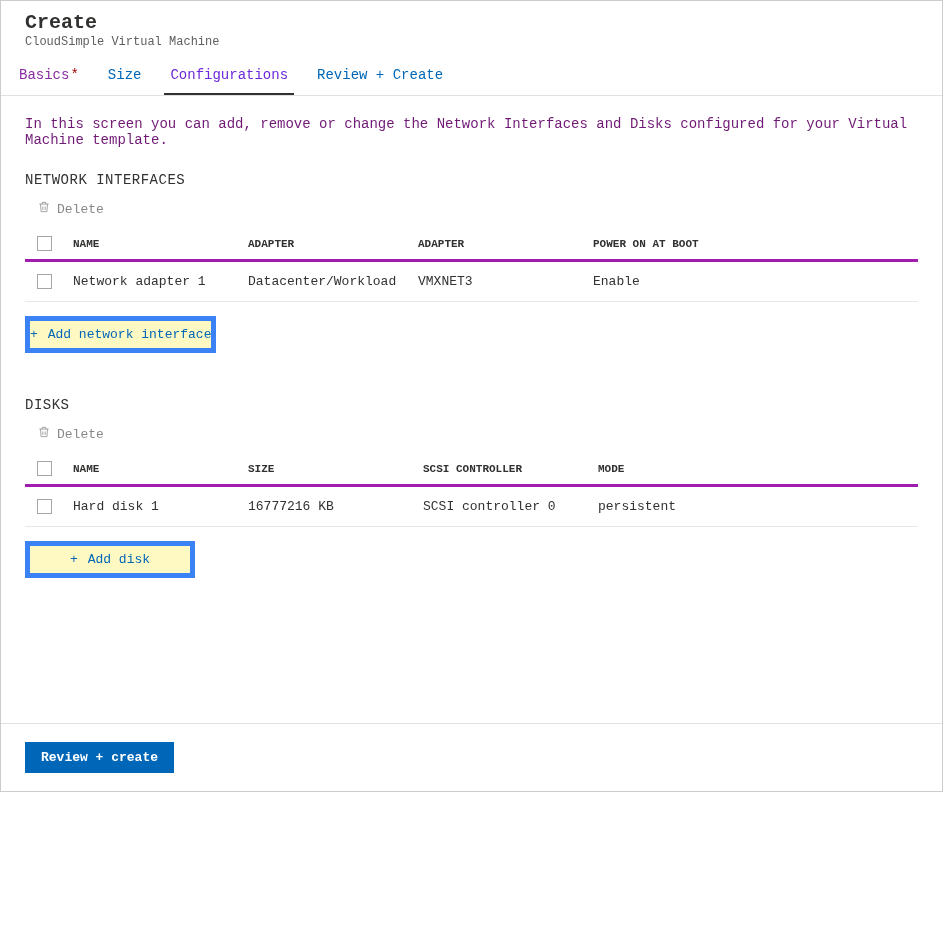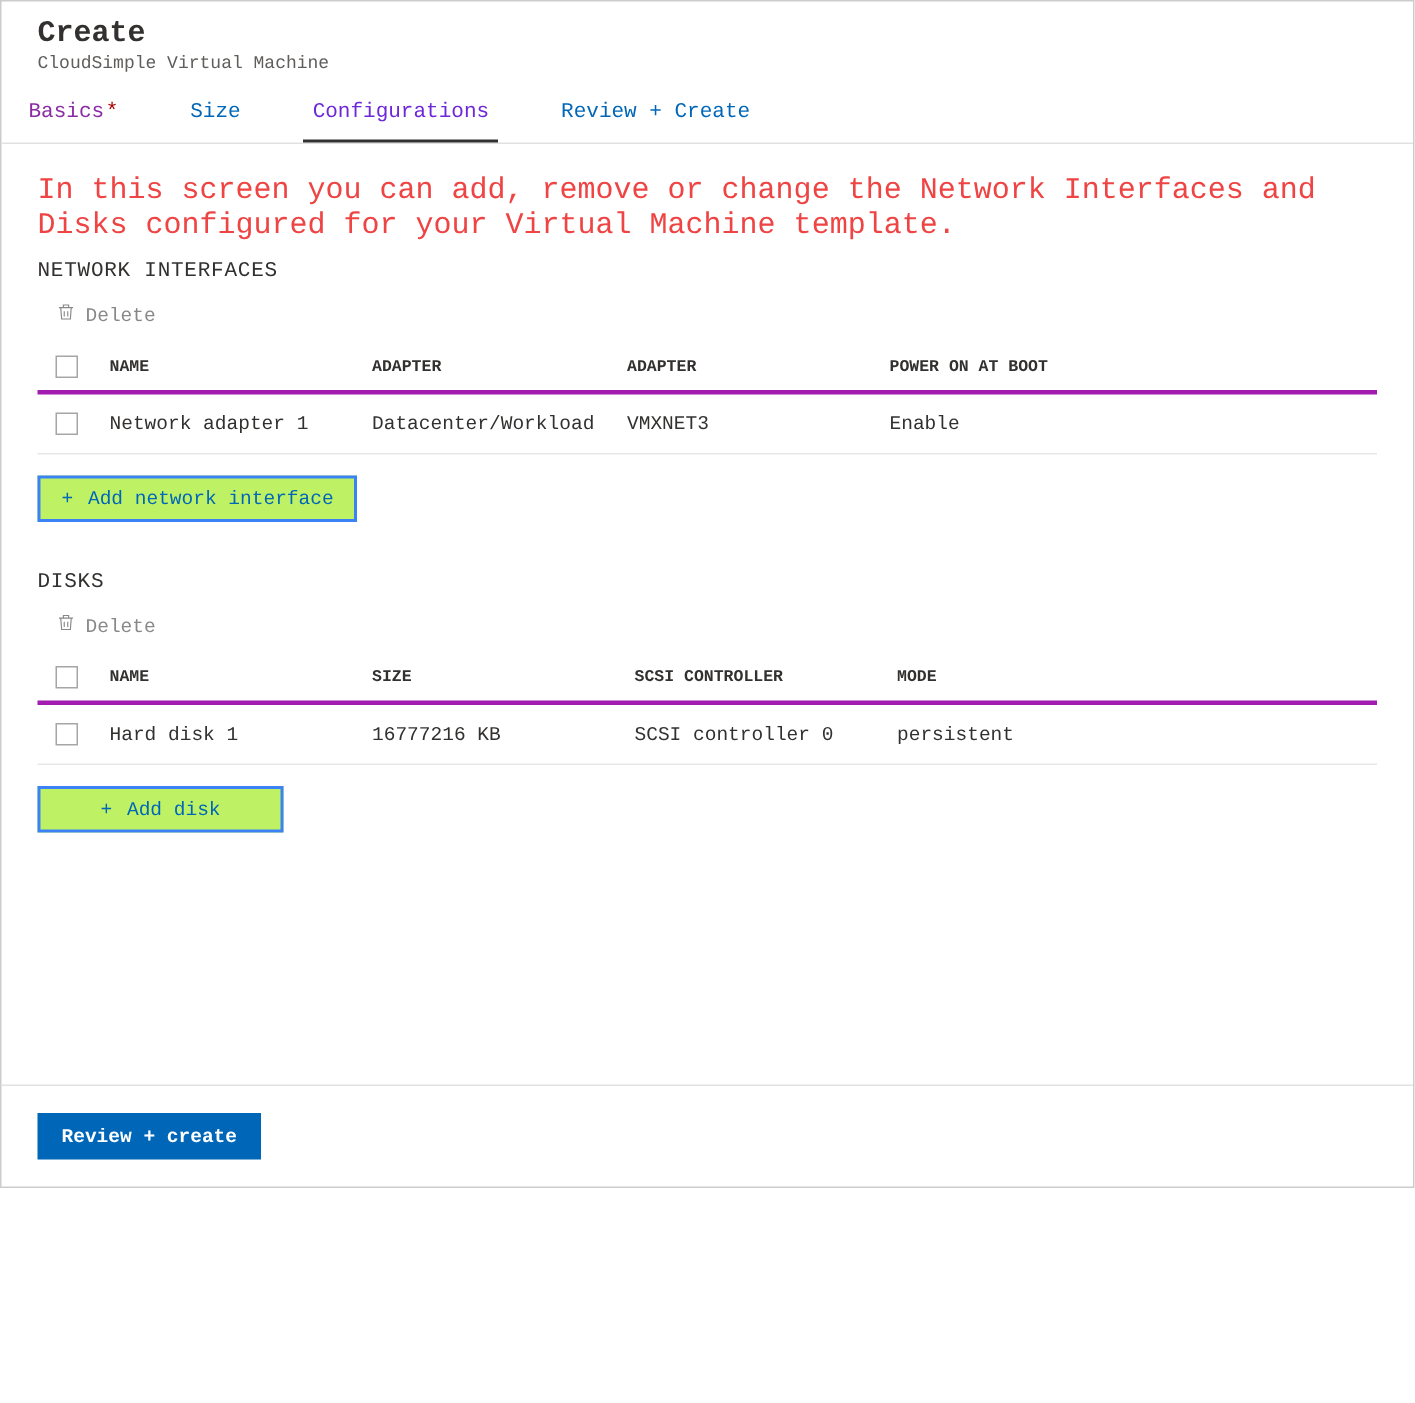--- a/index.html
+++ b/index.html
@@ -27,49 +27,49 @@
     font-weight: 600;
     color: #323130;
   }
   .subtitle {
     font-size: 12px;
     color: #605e5c;
     margin-top: 1px;
   }
   .tabs {
     display: flex;
-    gap: 36px;
+    gap: 17px;
     border-bottom: 1px solid #e1e1e1;
     padding: 0 12px;
   }
   .tab {
     padding: 10px 6px 10px 6px;
     font-size: 14px;
     cursor: pointer;
   }
   .tab-basics { color: #8a2da5; }
   .tab-link { color: #0067b8; }
   .tab-active { color: #6d28d9; border-bottom: 2px solid #323130; }
   .required { color: #a80000; margin-left: 1px; }
   .content {
     flex: 1;
     padding: 20px 24px;
     overflow: auto;
   }
   .intro {
-    font-size: 20px;
-    color: #ef4444;
-    margin-bottom: 11px;
+    font-size: 14px;
+    color: #701a75;
+    margin-bottom: 24px;
   }
   .section-heading {
     font-size: 14px;
     letter-spacing: 0.5px;
     color: #323130;
     margin-bottom: 12px;
-    margin-top: 2px;
+    margin-top: 14px;
   }
   .delete-row {
     display: flex;
     align-items: center;
     gap: 6px;
     color: #888;
     font-size: 13px;
     margin-bottom: 10px;
     margin-left: 12px;
     cursor: pointer;
@@ -105,25 +105,25 @@
   .col-disk-mode { flex: 1; }
   .checkbox {
     width: 15px;
     height: 15px;
     border: 1px solid #a6a6a6;
     background: #fff;
     cursor: pointer;
   }
   .add-button {
     margin-top: 14px;
-    border: 2px solid #3b82f6;
+    border: 5px solid #3b82f6;
     color: #0067b8;
-    background: #bef264;
-    font-size: 13px;
-    padding: 6px 14px;
+    background: #fef9c3;
+    font-size: 13px;
+    padding: 6px 0;
     cursor: pointer;
     font-family: inherit;
   }
   .add-button .plus { margin-right: 2px; }
   .section-spacer { height: 30px; }
   .footer {
     border-top: 1px solid #e1e1e1;
     padding: 18px 24px;
   }
   .primary-button {

